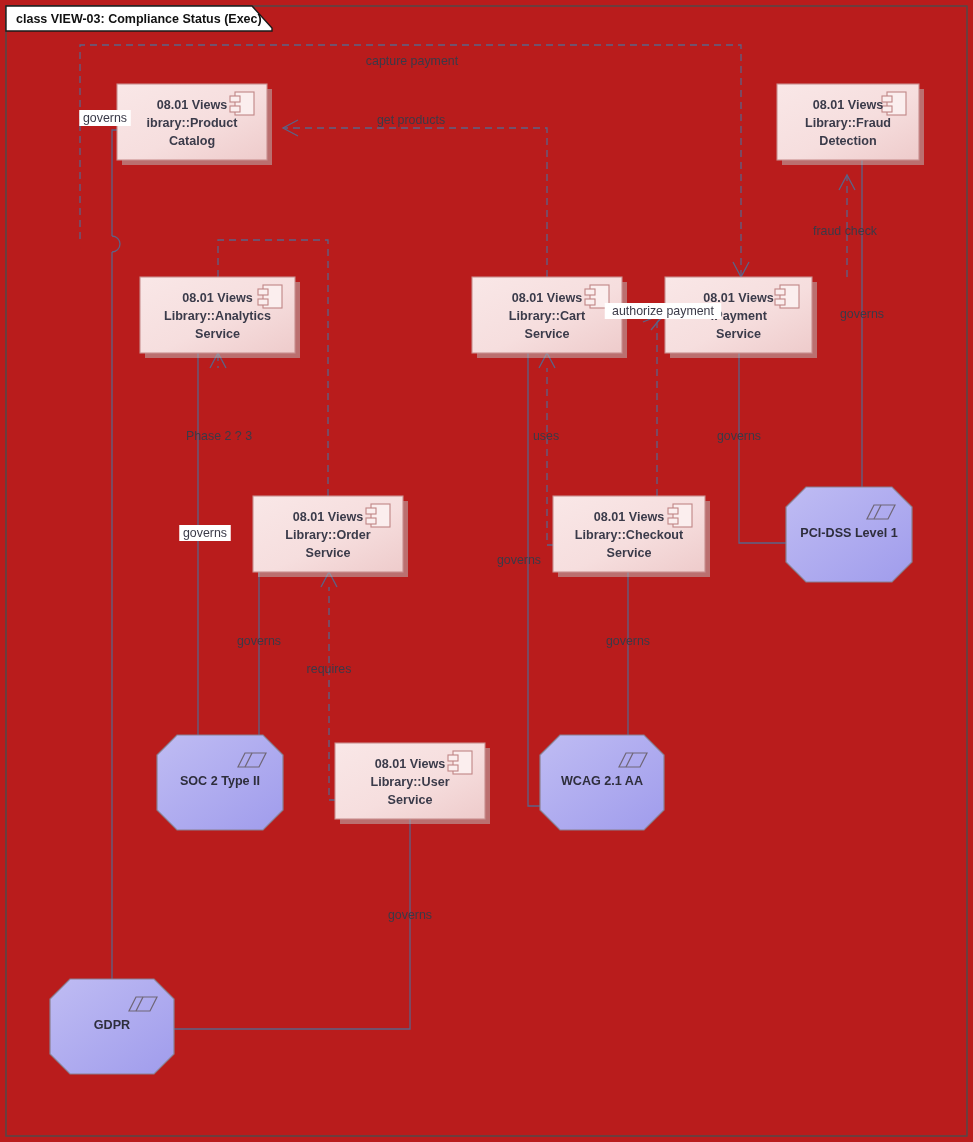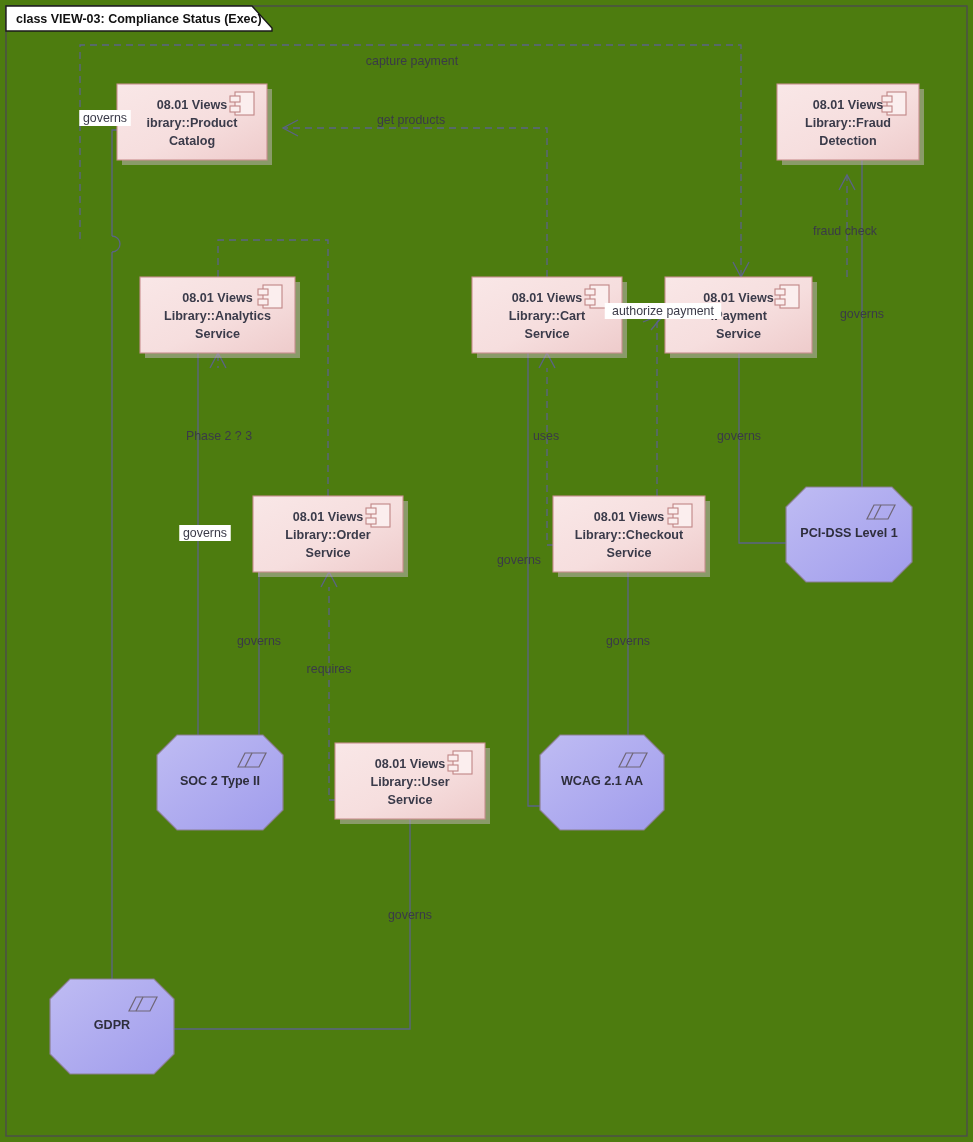--- a/index.html
+++ b/index.html
@@ -7,21 +7,21 @@
     padding: 0;
     background: #ffffff;
   }
   body {
     font-family: "Liberation Sans", sans-serif;
   }
   #canvas {
     position: relative;
     width: 973px;
     height: 1142px;
-    background: #4d7c0f;
+    background: #b91c1c;
     overflow: hidden;
   }
   #diagram-svg {
     position: absolute;
     left: 0;
     top: 0;
     width: 973px;
     height: 1142px;
   }
   .frame-border {

